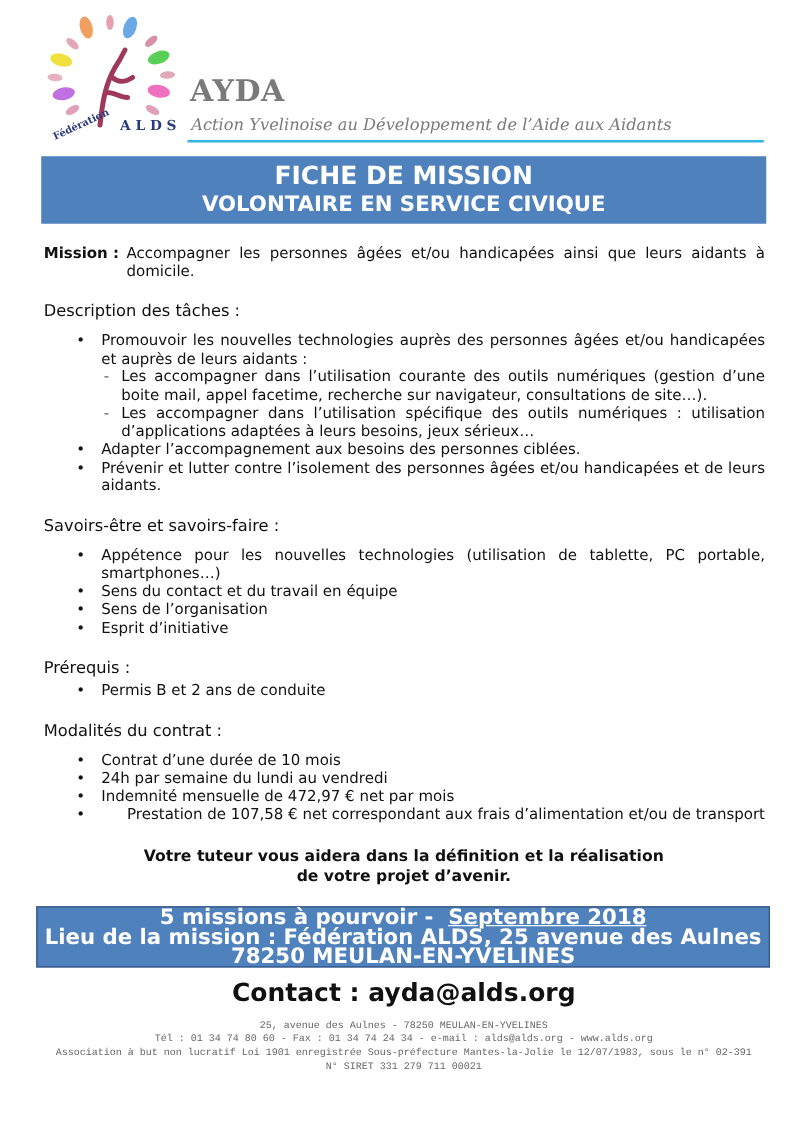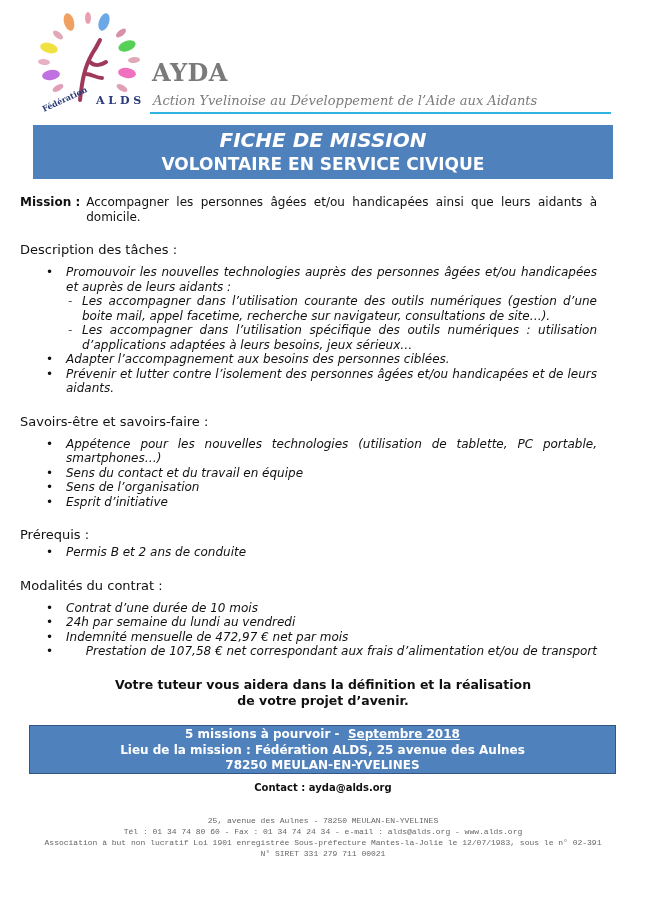--- a/index.html
+++ b/index.html
@@ -7,43 +7,43 @@
          font-family: "DejaVu Sans", sans-serif; color: #111; }
   .logo { position: absolute; left: 36px; top: 12px; width: 118px; height: 106px; }
   .brand-name { position: absolute; left: 152px; top: 58px; font-family: "DejaVu Serif", serif;
                 font-weight: bold; font-size: 24px; color: #7a7a7a; letter-spacing: 0.5px; }
   .brand-tagline { position: absolute; left: 153px; top: 93px; font-family: "DejaVu Serif", serif;
                    font-style: italic; font-size: 13px; color: #7a7a7a; white-space: nowrap; }
   .brand-rule { position: absolute; left: 150px; top: 112px; width: 461px; height: 2px; background: #2fb5e0; }
 
   .title-banner { position: absolute; left: 33px; top: 125px; width: 580px; height: 54px; background: #4f81bd;
                   color: #fff; text-align: center; font-weight: bold; }
-  .title-banner .t1 { font-size: 20px; line-height: 26px; margin-top: 2px; font-style: italic; }
+  .title-banner .t1 { font-size: 20px; line-height: 26px; margin-top: 2px; }
   .title-banner .t2 { font-size: 17px; line-height: 22px; }
 
-  .content { position: absolute; left: 20px; top: 195px; width: 577px; font-size: 12px; line-height: 14.5px; }
+  .content { position: absolute; left: 35px; top: 195px; width: 577px; font-size: 12px; line-height: 14.5px; }
   .mission { display: flex; text-align: justify; }
   .mission .lbl { font-weight: bold; white-space: nowrap; margin-right: 6px; }
   .mission .txt { flex: 1; }
   h3 { font-size: 13px; font-weight: normal; margin: 18px 0 7px 0; line-height: 16px; }
-  ul.bul { list-style: none; margin: 0; padding: 0 0 0 26px; font-style: italic; }
+  ul.bul { list-style: none; margin: 0; padding: 0 0 0 26px; }
   ul.bul > li { position: relative; padding-left: 20px; text-align: justify; }
   ul.bul > li::before { content: "•"; position: absolute; left: 0; top: 0; }
   ul.dash { list-style: none; margin: 0; padding: 0 0 0 0; }
   ul.dash > li { position: relative; padding-left: 16px; text-align: justify; }
   ul.dash > li::before { content: "-"; position: absolute; left: 2px; color: #555; }
 
   .closing { position: absolute; left: 33px; top: 677px; width: 580px; text-align: center;
              font-weight: bold; font-size: 12.5px; line-height: 16px; }
   .info-banner { position: absolute; left: 29px; top: 725px; width: 587px; height: 49px; background: #4f81bd;
                  border: 1px solid #34557f; color: #fff; text-align: center; font-weight: bold;
-                 font-size: 12px; line-height: 15.5px; padding-top: 1px; box-sizing: border-box; }
+                 font-size: 17px; line-height: 15.5px; padding-top: 1px; box-sizing: border-box; }
   .info-banner .u { text-decoration: underline; }
   .contact { position: absolute; left: 33px; top: 782px; width: 580px; text-align: center;
-             font-weight: bold; font-size: 10px; }
+             font-weight: bold; font-size: 20px; }
   .footer { position: absolute; left: 33px; top: 815px; width: 580px; text-align: center;
             font-family: Liberation Mono, monospace; font-size: 8px; line-height: 11px; color: #666; }
 </style>
 </head>
 <body>
 
 <div class="logo">
   <svg width="118" height="106" viewBox="0 0 118 106">
 
     <ellipse cx="33" cy="10" rx="5" ry="9" fill="#f0a060" transform="rotate(-15 33 10)"></ellipse>

